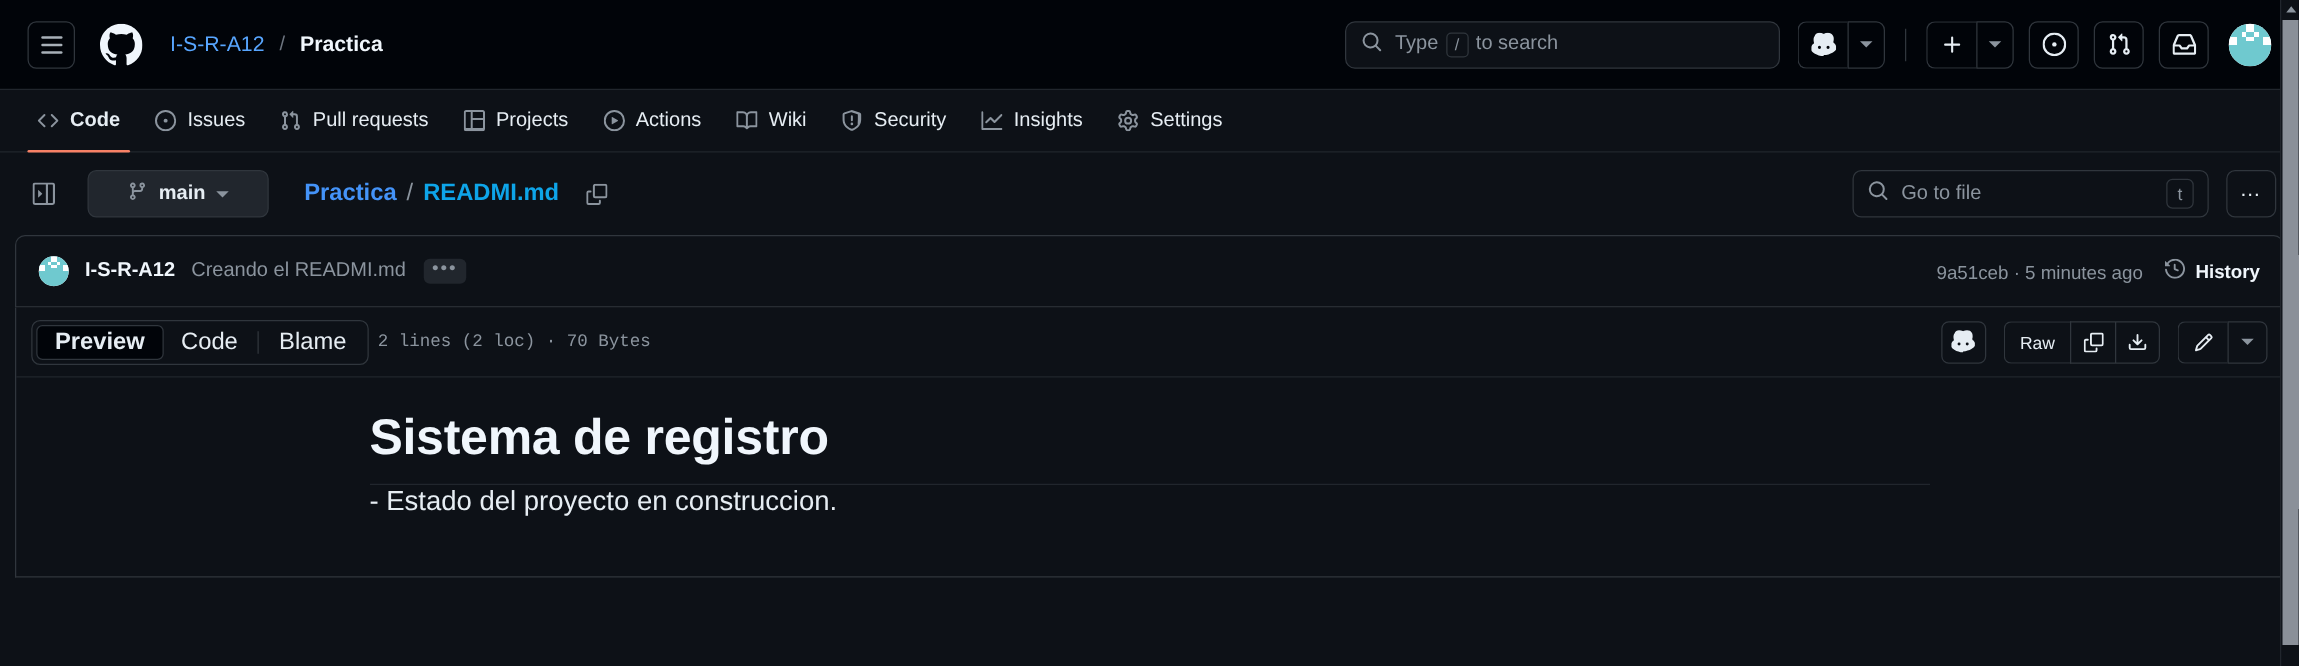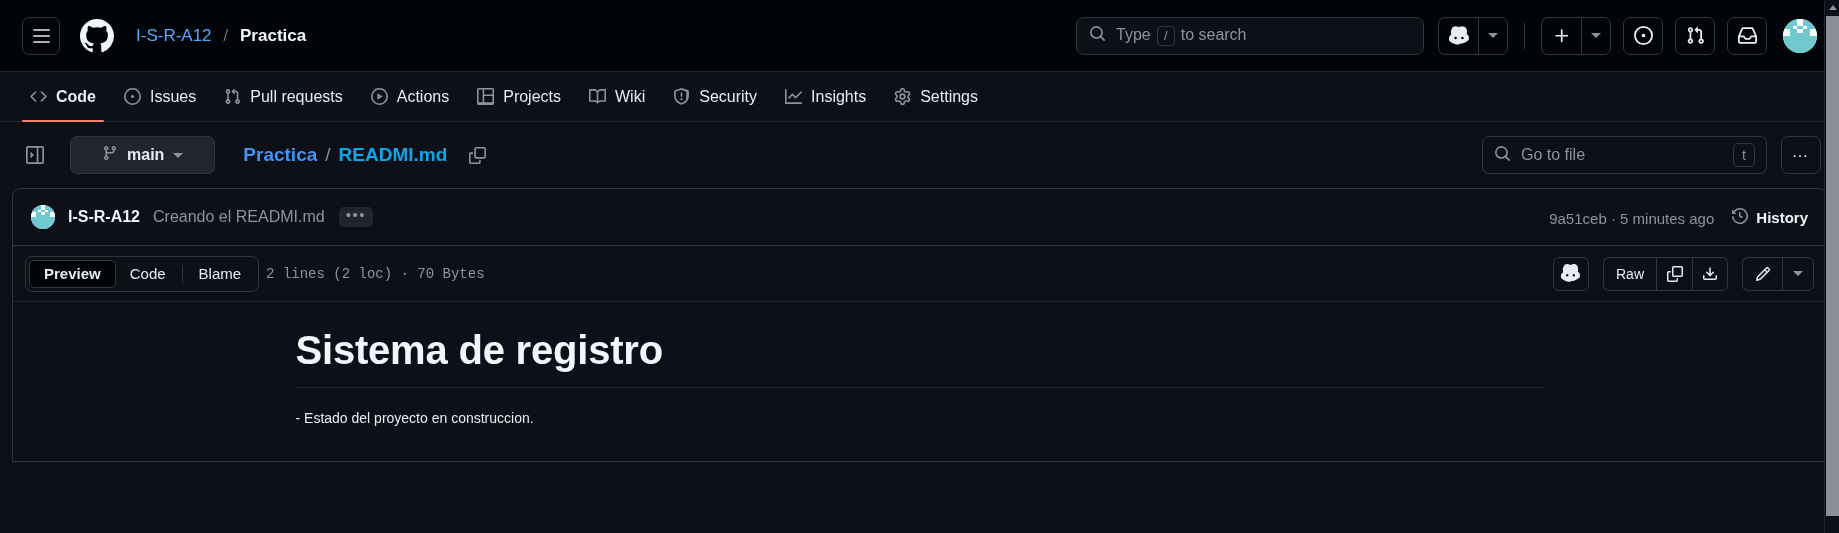--- a/index.html
+++ b/index.html
@@ -202,21 +202,21 @@
     display:flex; align-items:center;
     border: 1px solid #30363d;
     border-radius: 7px;
     background:#0d1117;
     height: 36px;
     padding: 3px;
   }
   .seg-item {
     padding: 0 14px; height: 28px;
     display:flex;align-items:center;
-    font-size:15px; color:#e6edf3; cursor:pointer;
+    font-size:19px; color:#e6edf3; cursor:pointer;
     border-radius: 5px;
   }
   .seg-item.active { background:#010409; border:1px solid #30363d; font-weight:bold; }
   .seg-div { width:1px; height:18px; background:#30363d; margin: 0 2px; }
   .file-meta {
     margin-left: 7px;
     color:#8b949e; font-size: 14px;
     font-family: "Liberation Mono", monospace;
   }
   .toolbar-right { margin-left:auto; display:flex; align-items:center; gap: 0;}
@@ -234,21 +234,21 @@
 
   
   .md-body { padding: 26px 0 0 0; }
   .md-inner { max-width: 1280px; margin: 0 auto; padding: 0 16px;}
   .md-h1 {
     font-size: 40px; color:#f0f6fc; font-weight:bold;
     padding-bottom: 14px;
     border-bottom: 1px solid #21262d;
     letter-spacing: -0.2px;
   }
-  .md-p { margin-top: 22px; color:#e6edf3; font-size: 14px; }
+  .md-p { color:#e6edf3; font-size: 22px; }
 
   
   .scrollbar {
     position:absolute; top:0; right:0;
     width: 15px; height: 533px;
     background:#0d1117;
     border-left:1px solid #21262d;
   }
   .sb-arrow {
     width:15px; height:15px;
@@ -385,33 +385,33 @@
       <svg width="17" height="17" viewBox="0 0 16 16" fill="currentColor">
           <path d="M1.5 3.25a2.25 2.25 0 1 1 3 2.122v5.256a2.251 2.251 0 1 1-1.5 0V5.372A2.25 2.25 0 0 1 1.5 3.25Zm5.677-.177L9.573.677A.25.25 0 0 1 10 .854V2.5h1A2.5 2.5 0 0 1 13.5 5v5.628a2.251 2.251 0 1 1-1.5 0V5a1 1 0 0 0-1-1h-1v1.646a.25.25 0 0 1-.427.177L7.177 3.427a.25.25 0 0 1 0-.354ZM3.75 2.5a.75.75 0 1 0 0 1.5.75.75 0 0 0 0-1.5Zm0 9.5a.75.75 0 1 0 0 1.5.75.75 0 0 0 0-1.5Zm8.25.75a.75.75 0 1 0 1.5 0 .75.75 0 0 0-1.5 0Z"></path>
         </svg>
     </span>
     <span>Pull requests</span>
   </div>
 
   <div class="nav-item">
     <span class="nav-icon">
       <svg width="17" height="17" viewBox="0 0 16 16" fill="currentColor">
+          <path d="M1.75 0h12.5C15.216 0 16 .784 16 1.75v12.5A1.75 1.75 0 0 1 14.25 16H1.75A1.75 1.75 0 0 1 0 14.25V1.75C0 .784.784 0 1.75 0ZM1.5 1.75v11.5c0 .138.112.25.25.25h3.5v-12h-3.5a.25.25 0 0 0-.25.25Zm5.25-.25v4.5h7.75v-4.25a.25.25 0 0 0-.25-.25Zm7.75 6h-7.75v5.993h7.5a.25.25 0 0 0 .25-.25Z"></path>
+        </svg>
+    </span>
+    <span>Projects</span>
+  </div>
+
+  <div class="nav-item">
+    <span class="nav-icon">
+      <svg width="17" height="17" viewBox="0 0 16 16" fill="currentColor">
           <path d="M8 0a8 8 0 1 1 0 16A8 8 0 0 1 8 0ZM1.5 8a6.5 6.5 0 1 0 13 0 6.5 6.5 0 0 0-13 0Zm4.879-2.773 4.264 2.559a.25.25 0 0 1 0 .428l-4.264 2.559A.25.25 0 0 1 6 10.559V5.442a.25.25 0 0 1 .379-.215Z"></path>
         </svg>
     </span>
     <span>Actions</span>
-  </div>
-
-  <div class="nav-item">
-    <span class="nav-icon">
-      <svg width="17" height="17" viewBox="0 0 16 16" fill="currentColor">
-          <path d="M1.75 0h12.5C15.216 0 16 .784 16 1.75v12.5A1.75 1.75 0 0 1 14.25 16H1.75A1.75 1.75 0 0 1 0 14.25V1.75C0 .784.784 0 1.75 0ZM1.5 1.75v11.5c0 .138.112.25.25.25h3.5v-12h-3.5a.25.25 0 0 0-.25.25Zm5.25-.25v4.5h7.75v-4.25a.25.25 0 0 0-.25-.25Zm7.75 6h-7.75v5.993h7.5a.25.25 0 0 0 .25-.25Z"></path>
-        </svg>
-    </span>
-    <span>Projects</span>
   </div>
 
   <div class="nav-item">
     <span class="nav-icon">
       <svg width="17" height="17" viewBox="0 0 16 16" fill="currentColor">
           <path d="M0 1.75A.75.75 0 0 1 .75 1h4.253c1.227 0 2.317.59 3 1.501A3.743 3.743 0 0 1 11.006 1h4.245a.75.75 0 0 1 .75.75v10.5a.75.75 0 0 1-.75.75h-4.507a2.25 2.25 0 0 0-1.591.659l-.622.621a.75.75 0 0 1-1.06 0l-.622-.621A2.25 2.25 0 0 0 5.258 13H.75a.75.75 0 0 1-.75-.75Zm7.251 10.324.004-5.073-.002-2.253A2.25 2.25 0 0 0 5.003 2.5H1.5v9h3.757a3.75 3.75 0 0 1 1.994.574ZM8.755 4.75l-.004 7.322a3.752 3.752 0 0 1 1.992-.572H14.5v-9h-3.495a2.25 2.25 0 0 0-2.25 2.25Z"></path>
         </svg>
     </span>
     <span>Wiki</span>
   </div>

